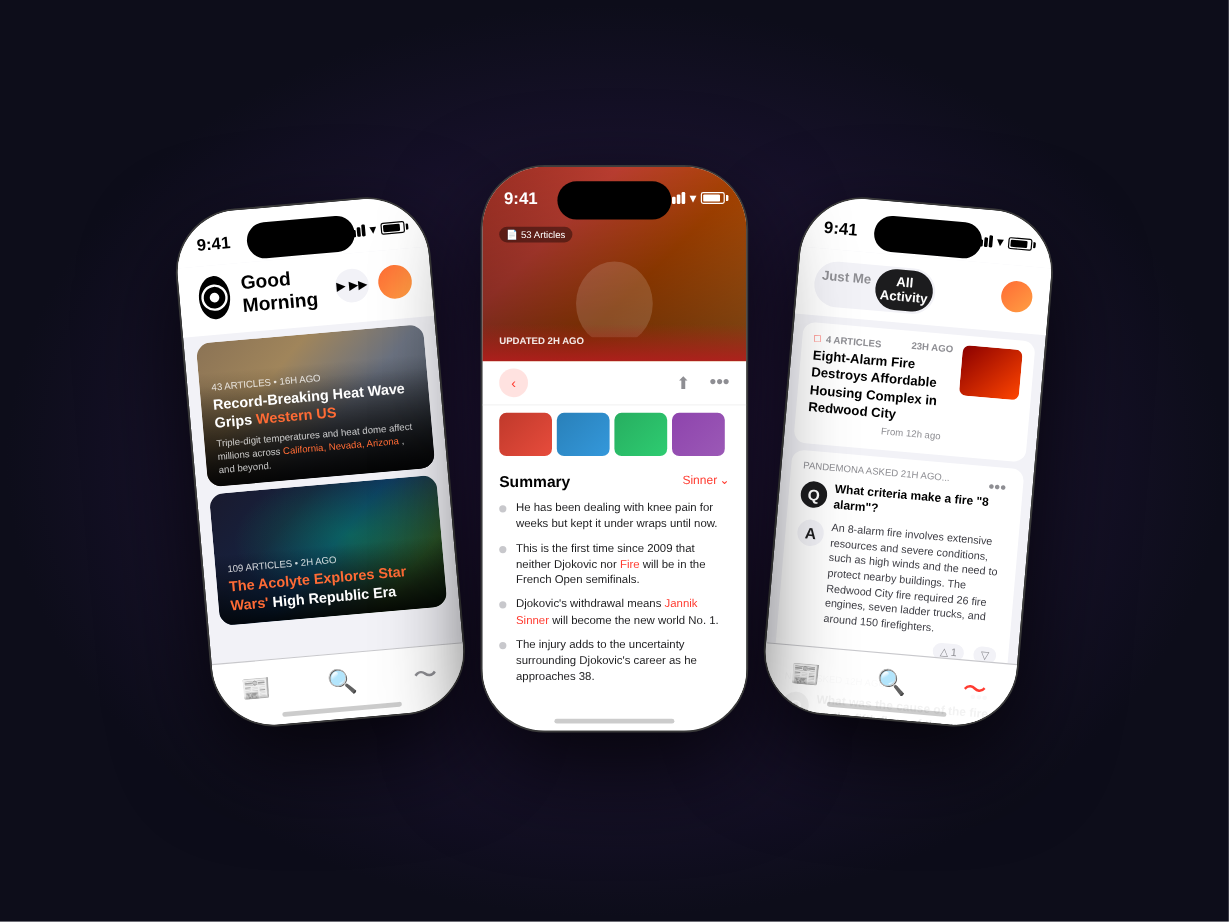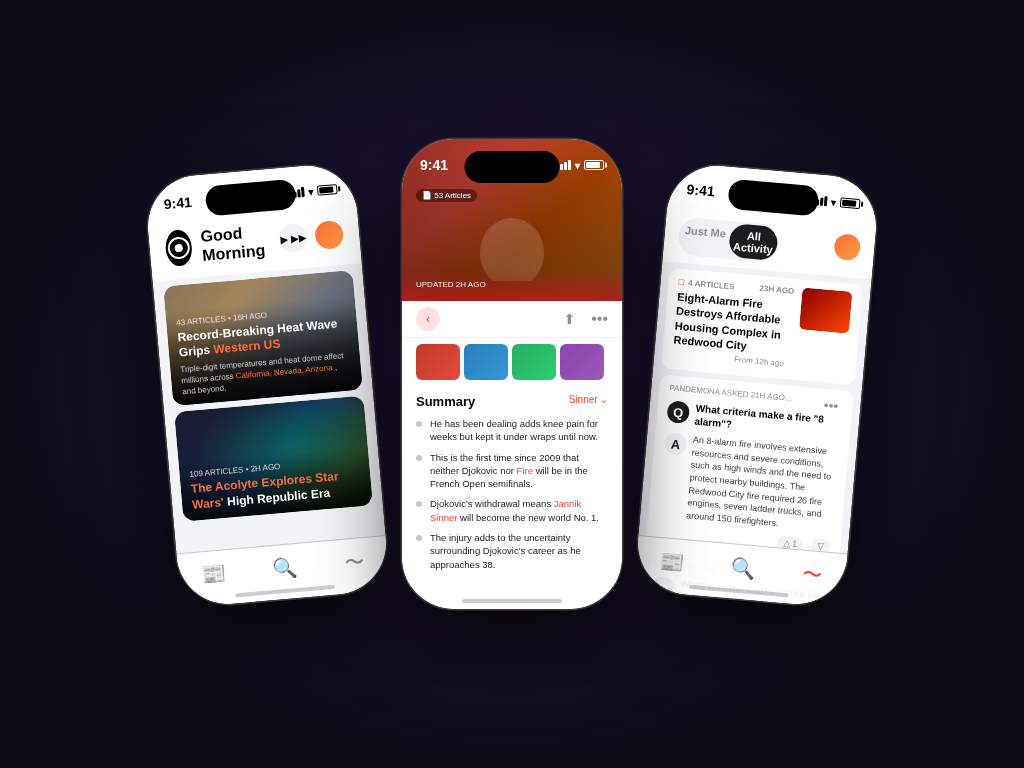--- a/index.html
+++ b/index.html
@@ -285,21 +285,21 @@
 
     .article-hero-overlay {
       position: absolute;
       bottom: 0; left: 0; right: 0;
       padding: 10px 14px 8px;
       background: linear-gradient(to top, rgba(180,30,30,0.9) 0%, transparent 100%);
     }
     .article-tag {
       font-size: 8px;
       color: rgba(255,255,255,0.9);
-      font-weight: 400;
+      font-weight: 700;
       margin-bottom: 4px;
     }
     .article-count-badge {
       background: rgba(0,0,0,0.4);
       color: #fff;
       font-size: 8px;
       padding: 2px 6px;
       border-radius: 10px;
       position: absolute;
       top: 50px;
@@ -677,21 +677,21 @@
           <span class="summary-label">Summary</span>
           <span class="bullets-btn">
             <span>Sinner</span>
             <span>⌄</span>
           </span>
         </div>
 
 
         <div class="bullet-item">
           <div class="bullet-dot"></div>
-          <div class="bullet-text">He has been dealing adds knee pain for weeks but kept it under wraps until now.</div>
+          <div class="bullet-text">He has been dealing with knee pain for weeks but kept it under wraps until now.</div>
         </div>
 
         <div class="bullet-item">
           <div class="bullet-dot"></div>
           <div class="bullet-text">
             <span>This is the first time since 2009 that neither Djokovic nor </span>
             <span class="highlight">Fire</span>
             <span> will be in the French Open semifinals.</span>
           </div>
         </div>

